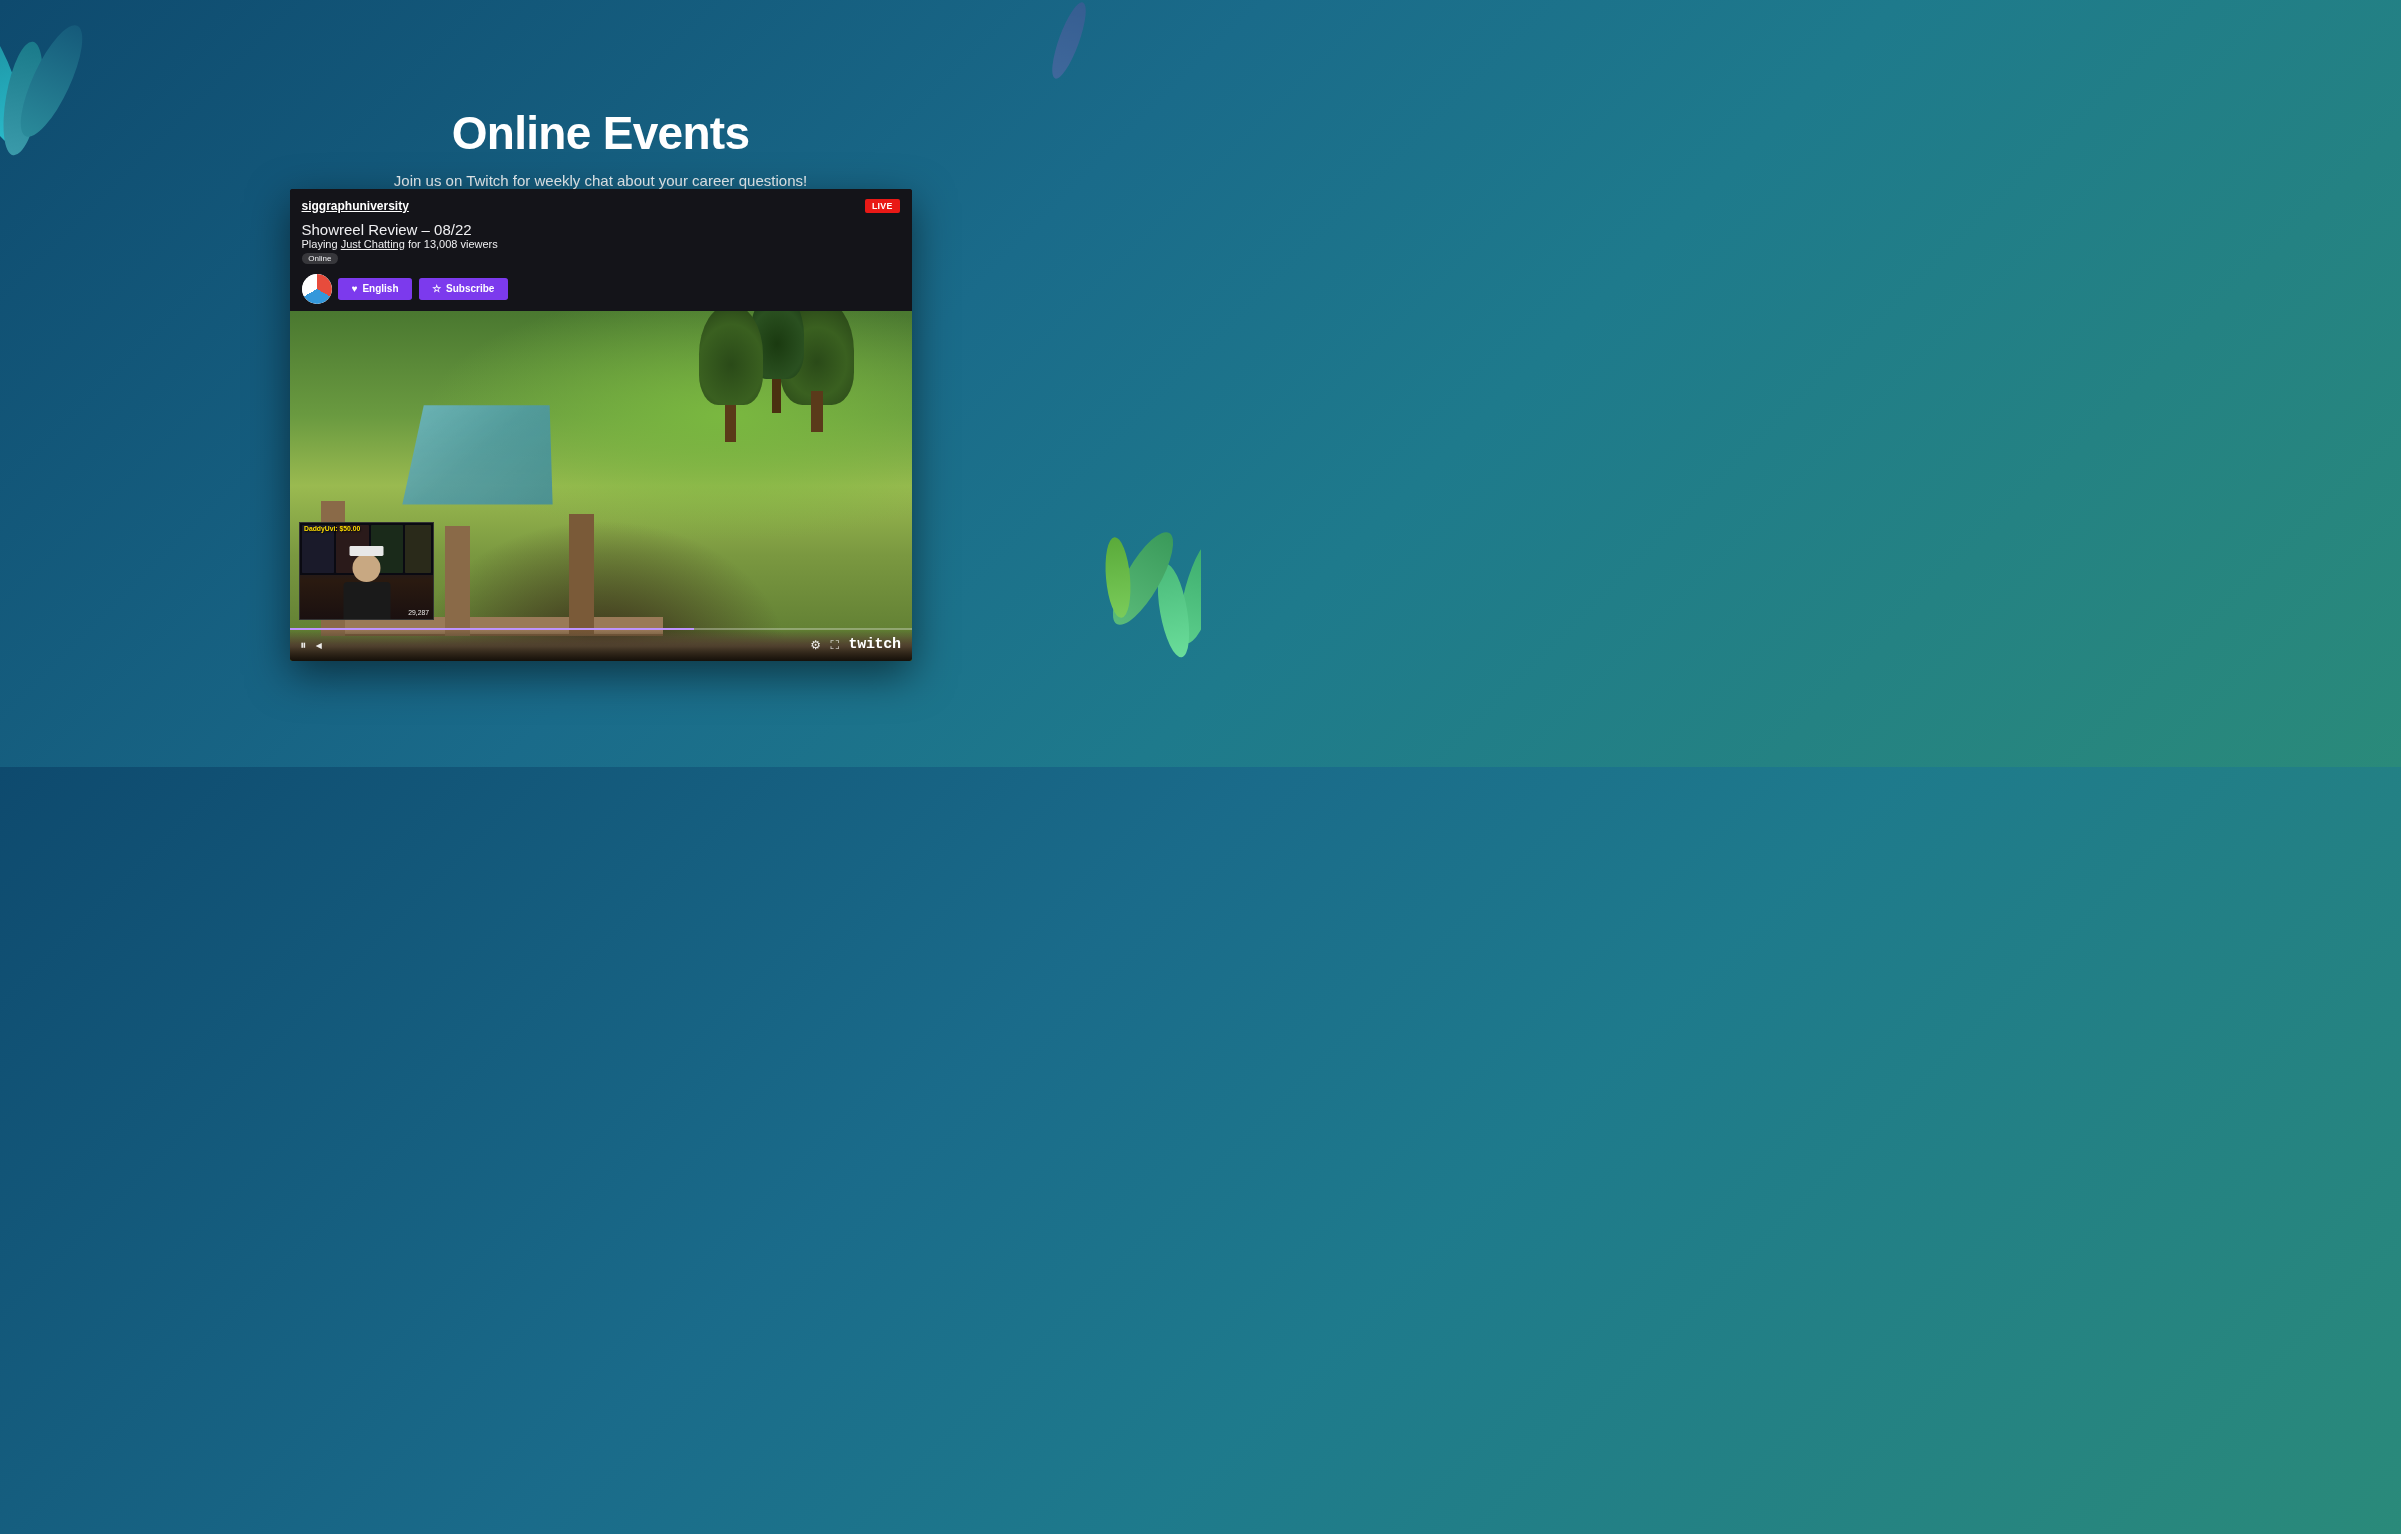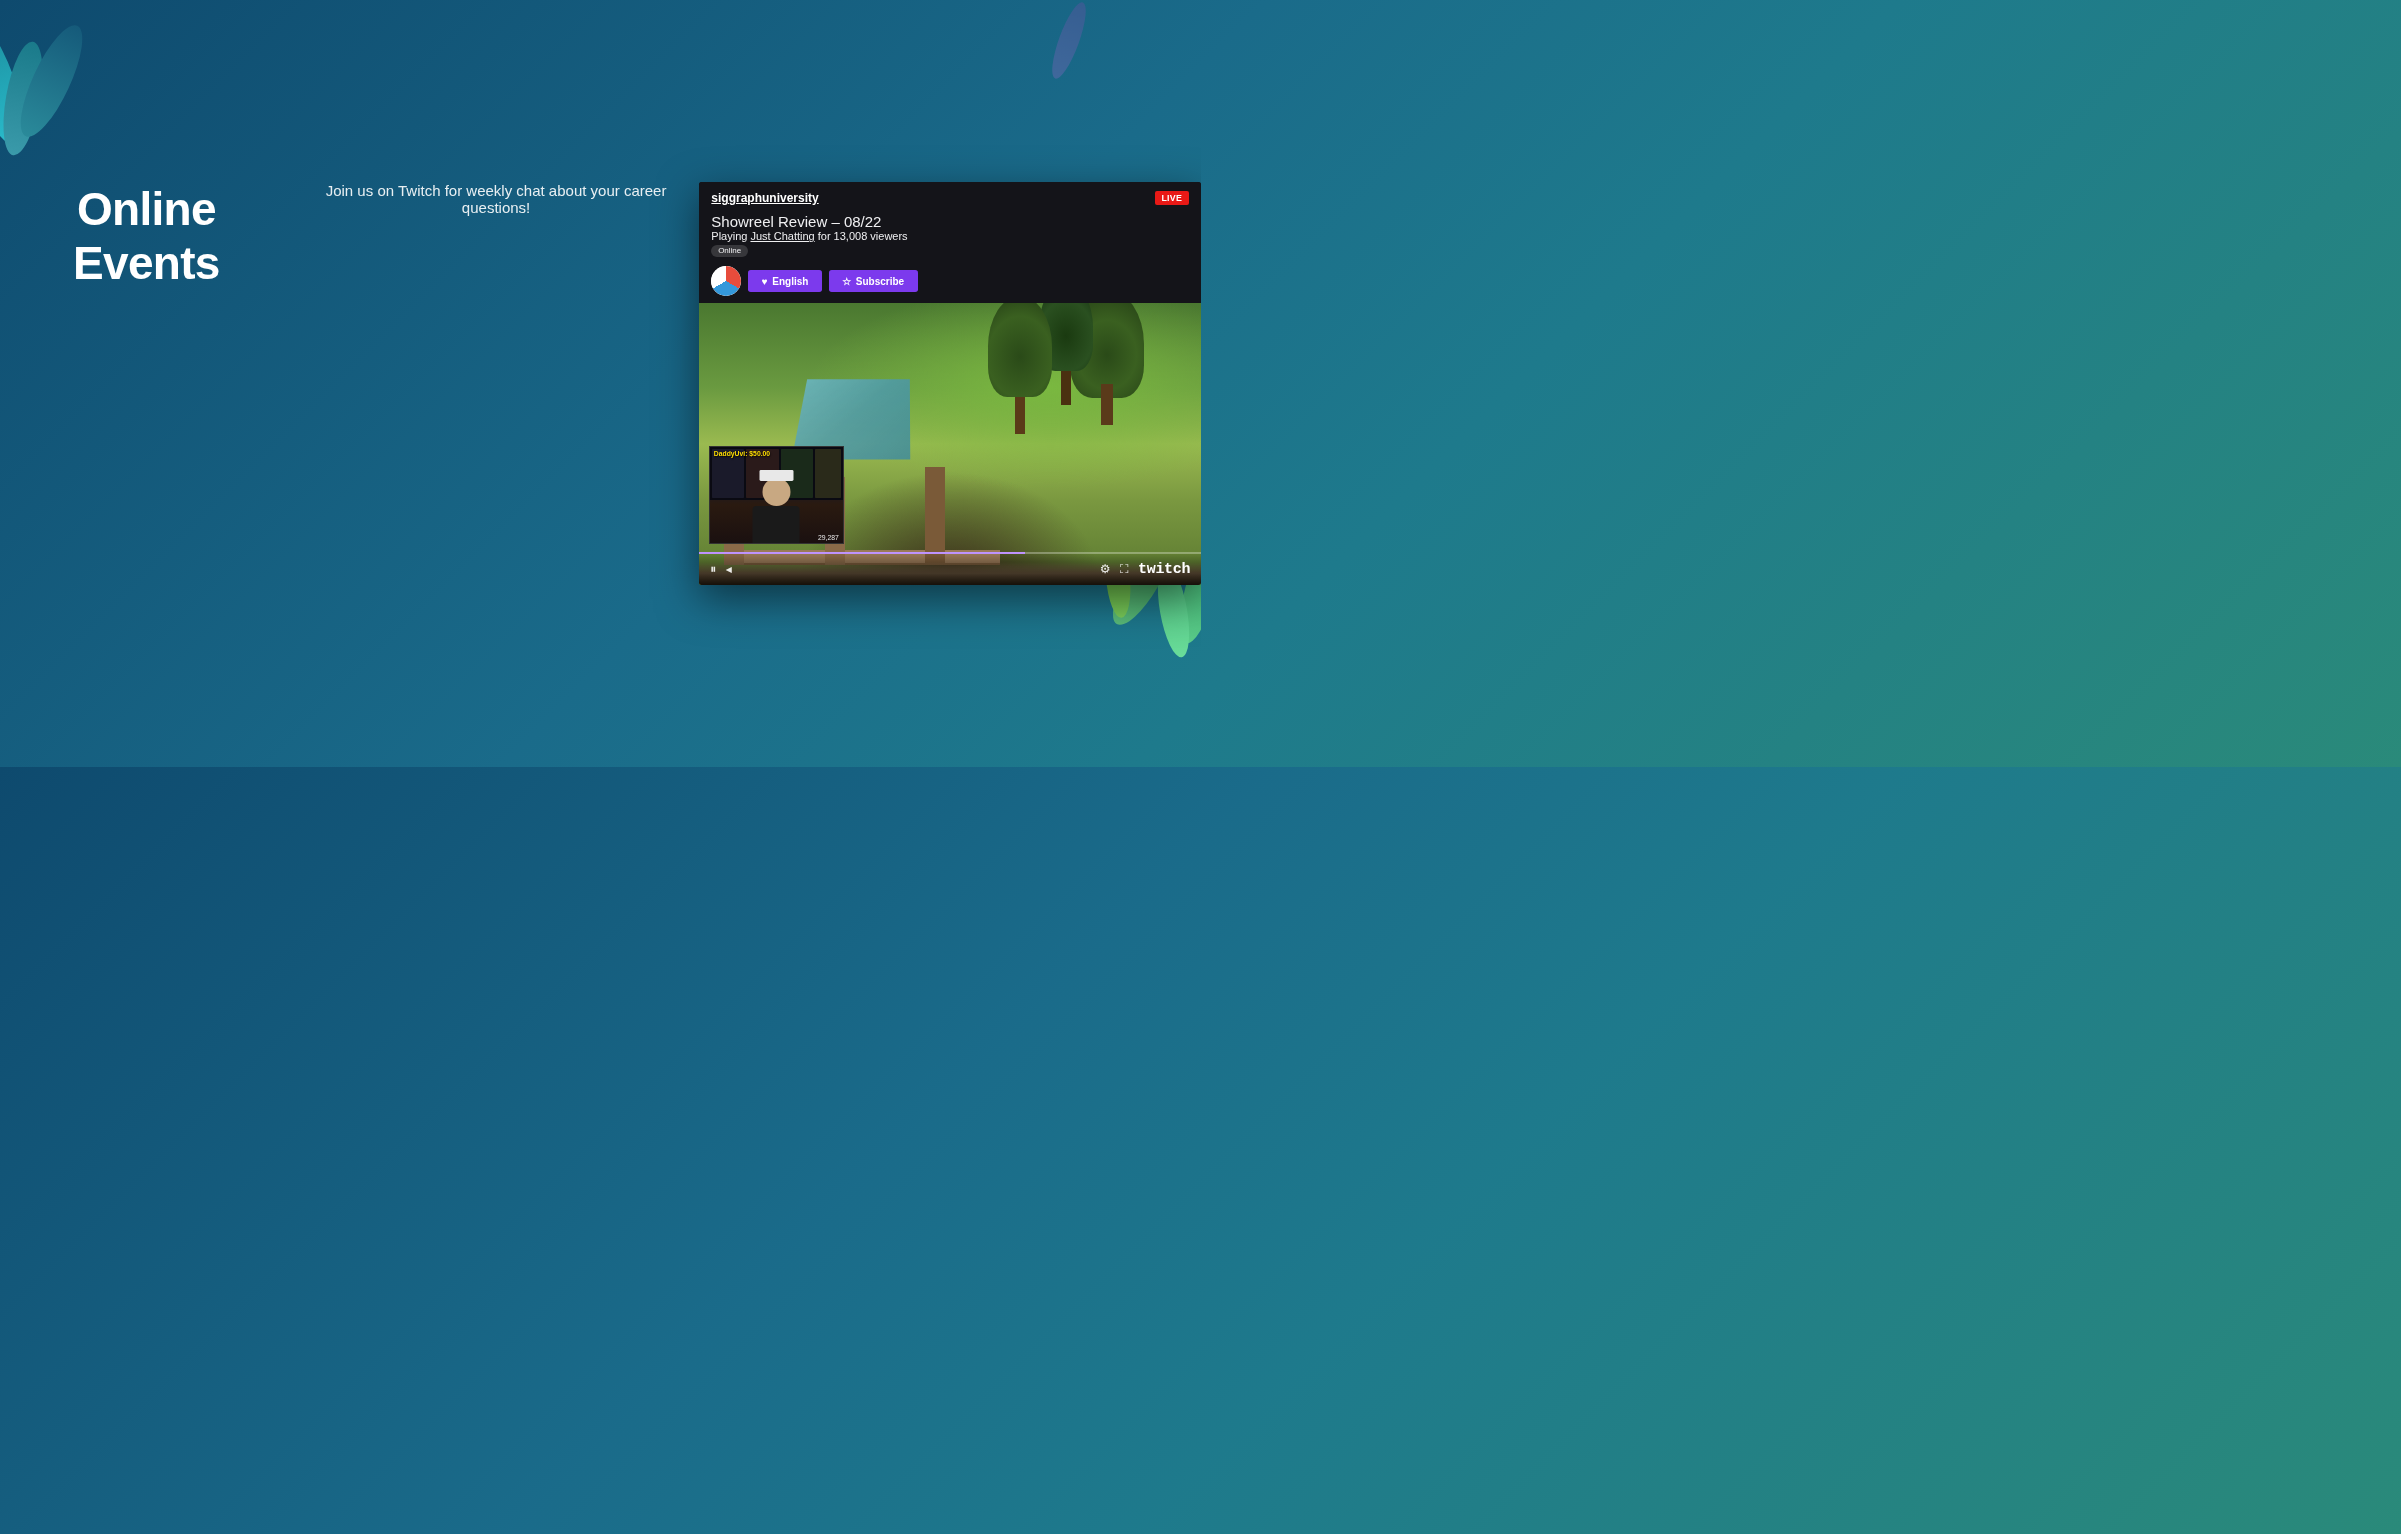--- a/index.html
+++ b/index.html
@@ -114,20 +114,22 @@
       background: linear-gradient(180deg, #7a4aaa, #9a6acc);
       right: 54px;
       top: 0;
       transform: rotate(20deg);
       border-radius: 50%;
       opacity: 0.6;
     }
 
     .page-content {
       display: flex;
+      flex-direction: column;
+      align-items: center;
       z-index: 10;
       width: 100%;
     }
 
     .page-title {
       font-size: 46px;
       font-weight: 800;
       color: #ffffff;
       text-align: center;
       margin-bottom: 12px;
@@ -136,21 +138,21 @@
 
     .page-subtitle {
       font-size: 15px;
       color: rgba(255,255,255,0.9);
       text-align: center;
       font-weight: 400;
     }
 
     
     .twitch-container {
-      width: 510px;
+      width: 622px;
       background: #18181b;
       border-radius: 2.7px;
       overflow: hidden;
       box-shadow: 0 13.5px 41px rgba(0,0,0,0.5);
     }
 
     
     .stream-info-bar {
       background: rgba(20, 20, 25, 0.95);
       padding: 9.5px 12px 6.8px 12px;

